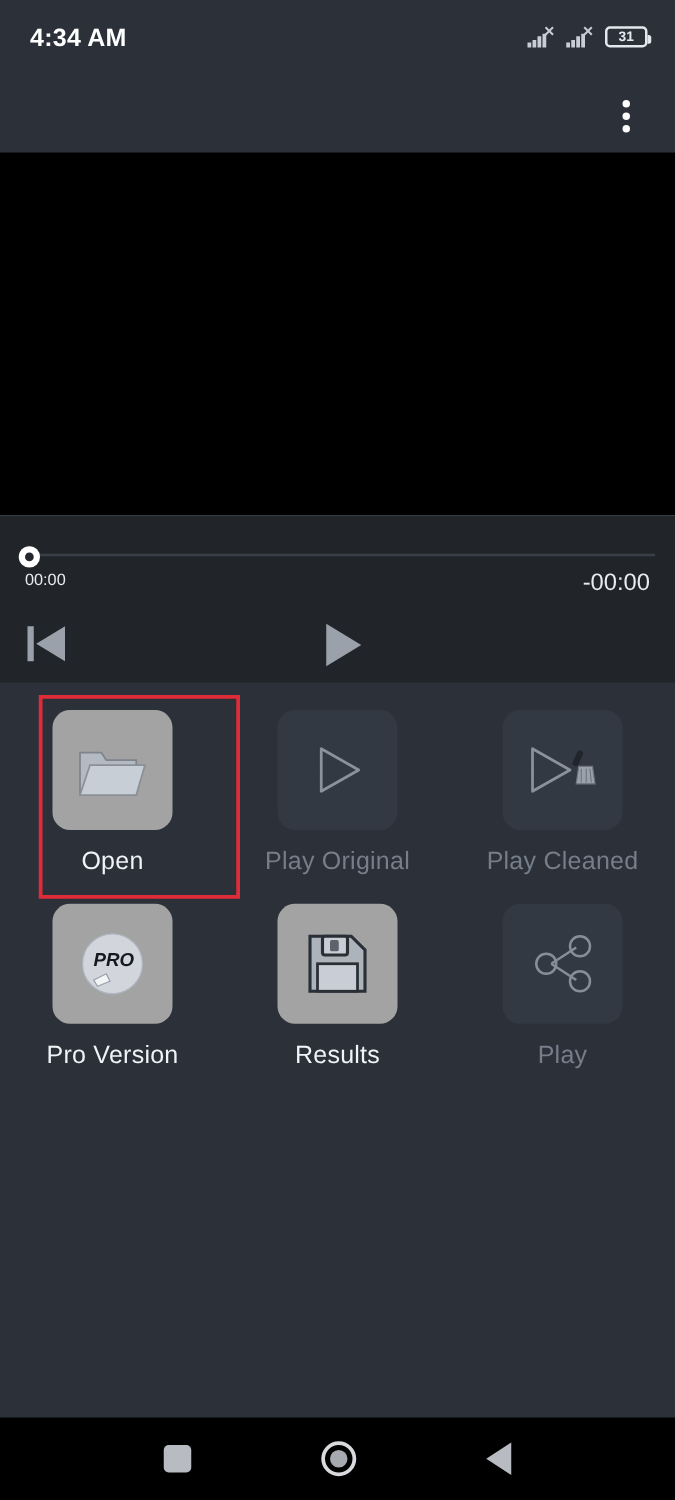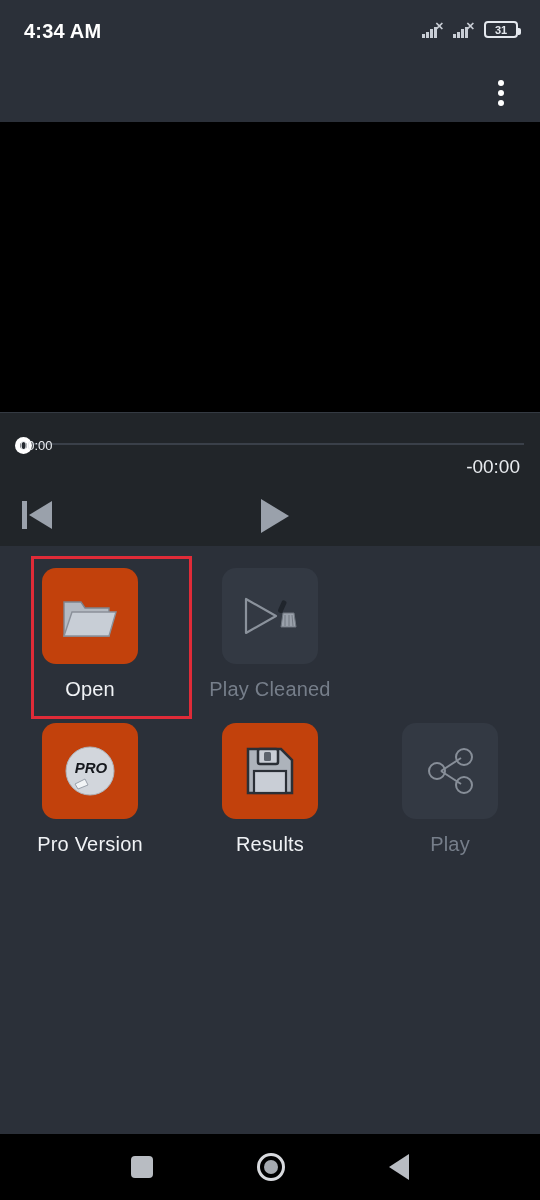--- a/index.html
+++ b/index.html
@@ -83,21 +83,21 @@
   #seek-knob {
     position:absolute; left:15px; top:24px;
     width:17px; height:17px; border-radius:50%;
     background:#ffffff; cursor:pointer;
   }
   #seek-knob:after {
     content:""; position:absolute; left:5px; top:5px;
     width:7px; height:7px; border-radius:50%; background:#23282f;
   }
   #time-current {
-    position:absolute; left:20px; top:25px;
+    position:absolute; left:20px; top:43px;
     color:#e8ebef; font-size:13px;
   }
   #time-remaining {
     position:absolute; right:20px; top:43px;
     color:#e8ebef; font-size:19px;
   }
   #btn-skip-start {
     position:absolute; left:20px; top:82px;
     width:38px; height:40px; cursor:pointer;
   }
@@ -112,21 +112,21 @@
   }
   .grid-row { display:flex; width:540px; }
   .action-cell {
     width:180px;
     display:flex; flex-direction:column; align-items:center;
     padding-top:22px;
     justify-content:center;
   }
   .action-tile {
     width:96px; height:96px; border-radius:14px;
-    background:#c2410c;
+    background:#a3a3a3;
     display:flex; align-items:center; justify-content:center;
   }
   .action-cell.disabled .action-tile { background:#333943; }
   .action-label {
     margin-top:14px;
     color:#f0f2f5; font-size:20px; letter-spacing:0.2px;
   }
   .action-cell.disabled .action-label { color:#767e8a; }
 
   
@@ -238,20 +238,28 @@
       <div class="action-cell">
         <div class="action-tile">
           <svg class="folder-icon" viewBox="0 0 58 48">
             <path d="M3 10 L3 44 L48 44 L48 16 L24 16 L20 10 Z" fill="#b4bac2" stroke="#7e848d" stroke-width="1.4"></path>
             <path d="M11 20 L55 20 L48 44 L3 44 Z" fill="#c8ced6" stroke="#8a9099" stroke-width="1.4"></path>
           </svg>
         </div>
         <div class="action-label">Open</div>
       </div>
 
+      <div class="action-cell disabled">
+        <div class="action-tile">
+          <svg class="play-outline" viewBox="0 0 46 46">
+            <polygon points="10,6 10,40 40,23" fill="none" stroke="#8b929c" stroke-width="2.2" stroke-linejoin="round"></polygon>
+          </svg>
+        </div>
+        <div class="action-label">Play Original</div>
+      </div>
 
       <div class="action-cell disabled">
         <div class="action-tile">
           <svg class="play-clean" viewBox="0 0 60 46">
             <polygon points="6,6 6,40 36,23" fill="none" stroke="#8b929c" stroke-width="2.2" stroke-linejoin="round"></polygon>
             <rect x="40" y="7" width="5" height="13" rx="2" transform="rotate(24 42 13)" fill="#20252c"></rect>
             <path d="M43 20 L54 20 L56 34 L41 34 Z" fill="#9aa1ab" stroke="#6e757e" stroke-width="1"></path>
             <path d="M45 22 L45 33 M49 22 L49 33 M52 22 L53 33" stroke="#6e757e" stroke-width="0.9"></path>
           </svg>
         </div>

